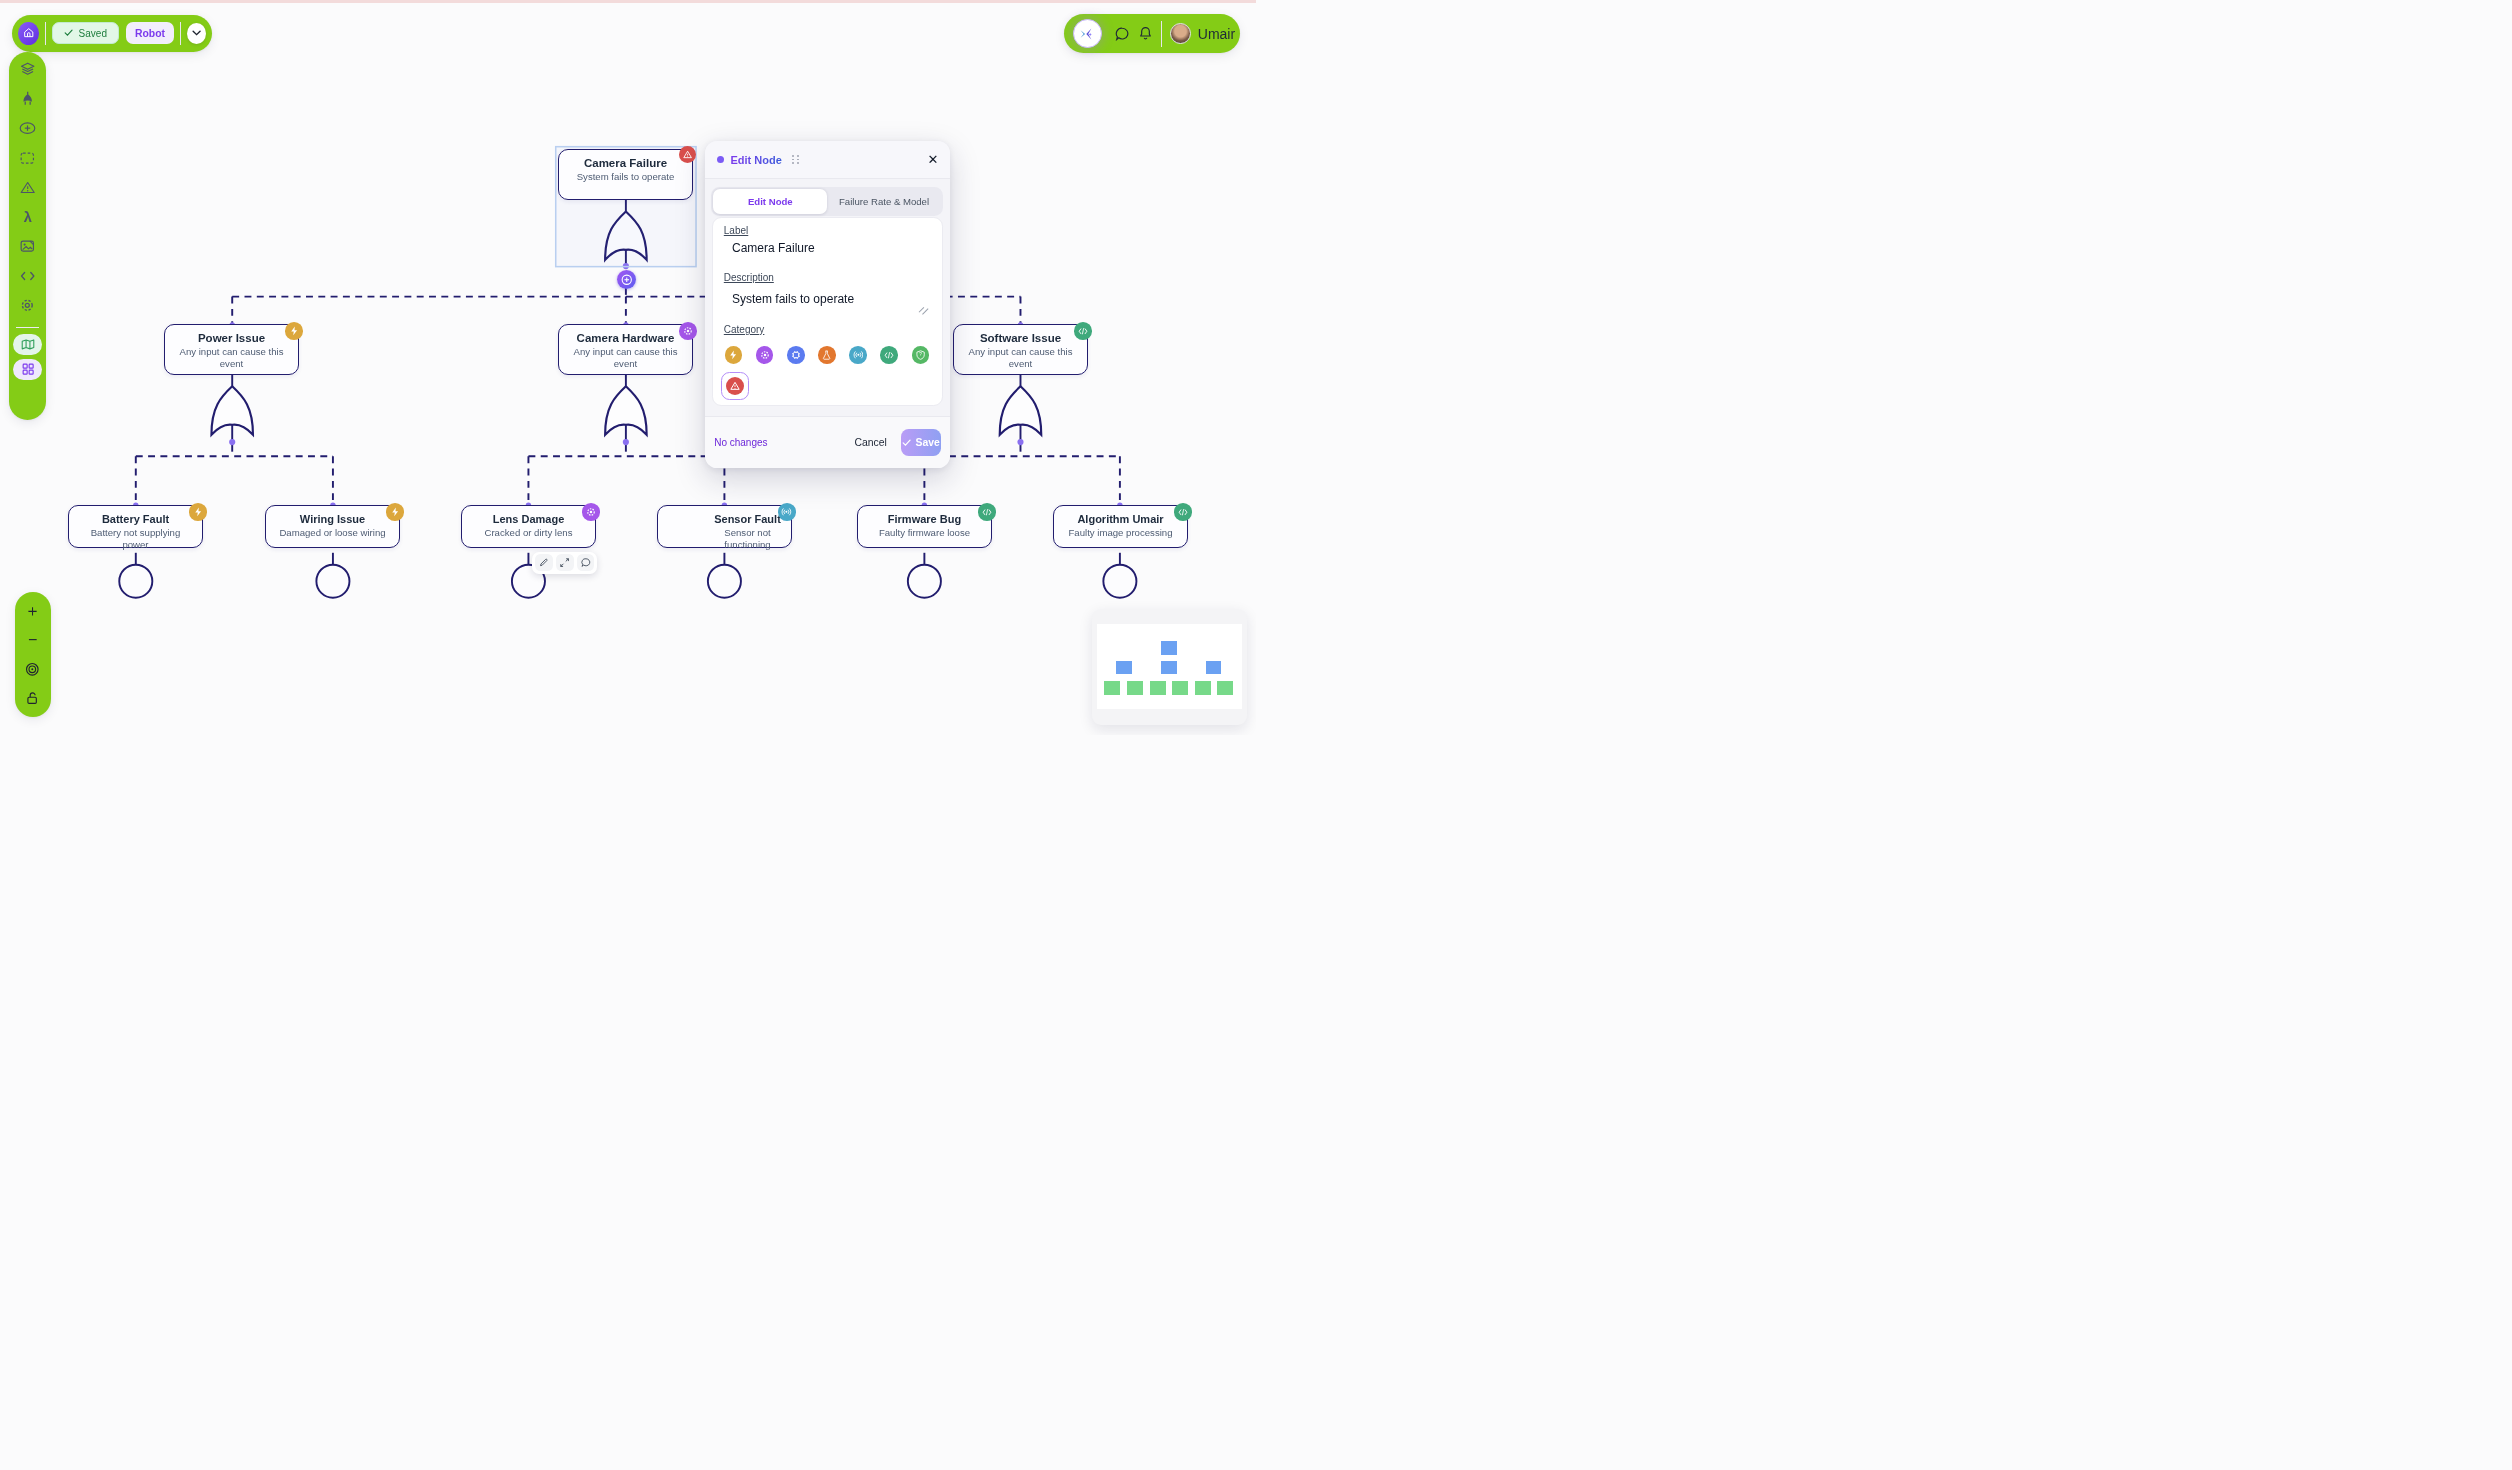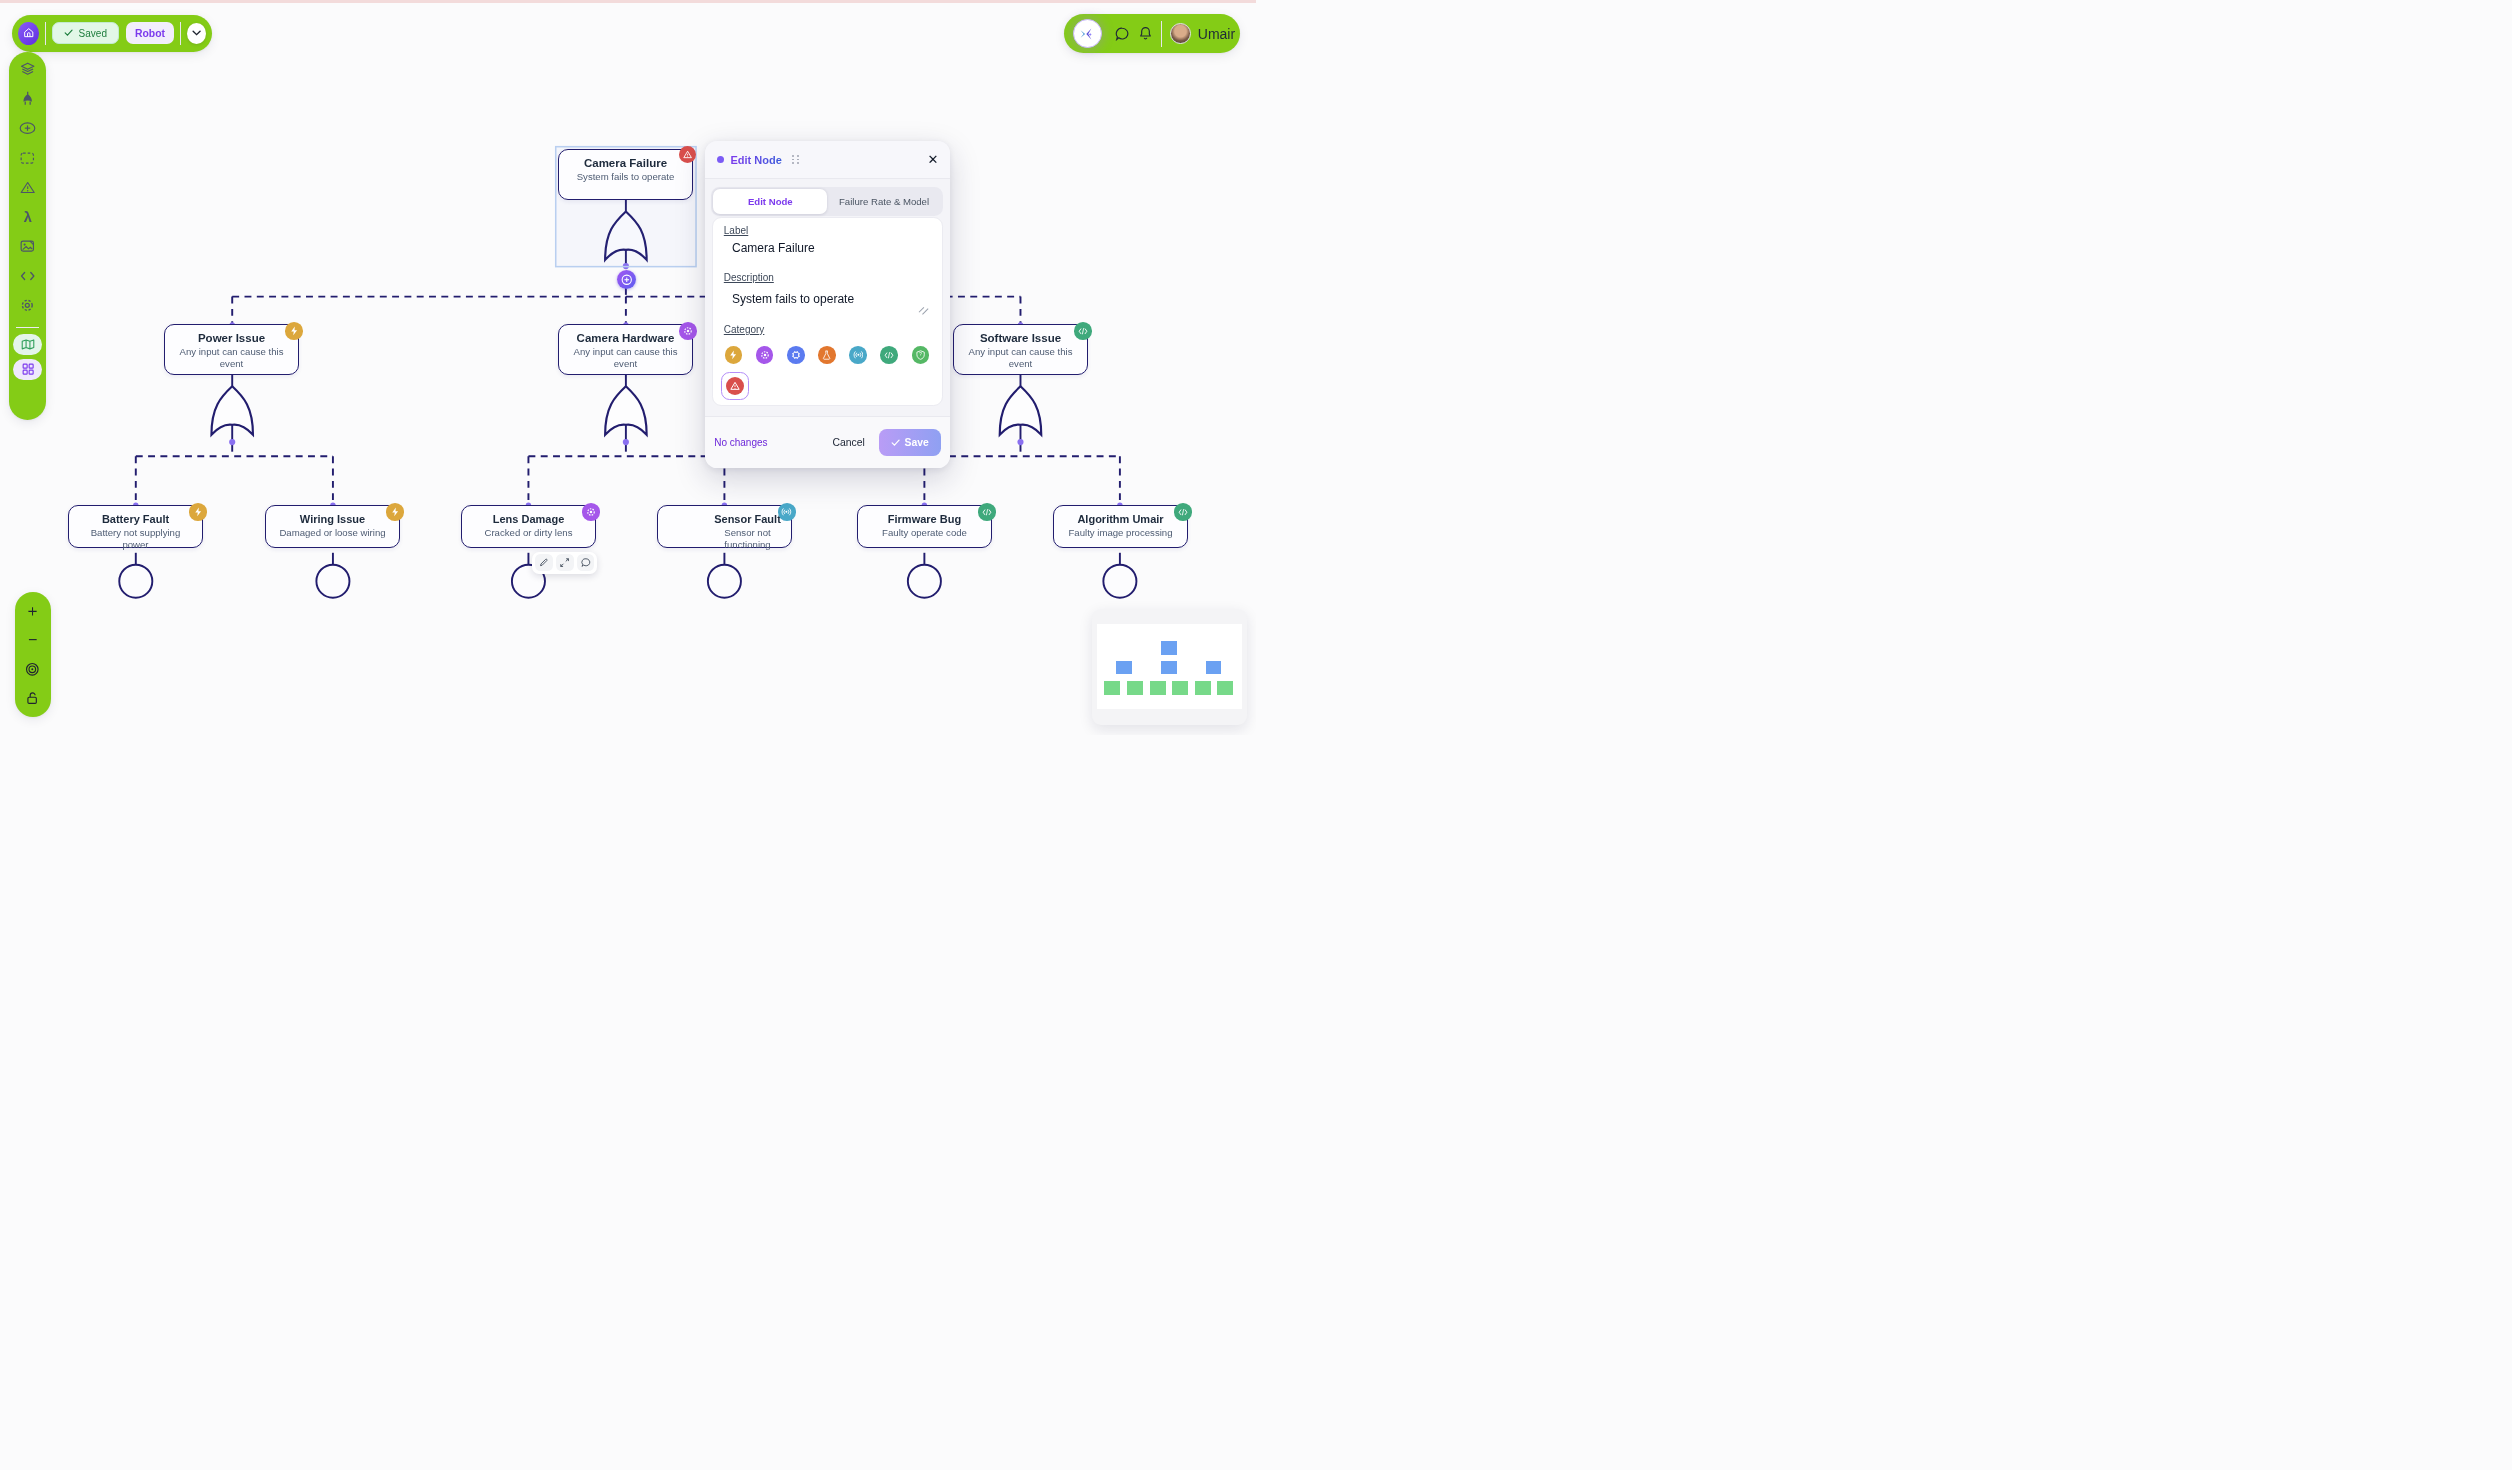--- a/index.html
+++ b/index.html
@@ -75,21 +75,21 @@
   .f-value { position:absolute; left:19px; font-size:12px; color:#101828; cursor:text; }
   .resize-glyph { position:absolute; right:15.4px; top:87px; width:7.7px; height:7.7px; border-right:1.2px solid #9aa1ad; border-bottom:0; transform:rotate(45deg); }
   .resize-glyph:before { content:""; position:absolute; right:2.7px; top:1.5px; width:0; height:7px; border-right:1.2px solid #9aa1ad; }
   .cat-row { position:absolute; left:11.5px; top:128px; display:flex; gap:13.5px; }
   .cat { width:17.7px; height:17.7px; border-radius:50%; display:flex; align-items:center; justify-content:center; cursor:pointer; }
   .cat-sel { position:absolute; left:7.7px; top:154px; width:28.5px; height:28px; border:1.9px solid #b48ef8; border-radius:8.5px; background:#fff; display:flex; align-items:center; justify-content:center; cursor:pointer; }
   .cat-sel .cat { width:18.5px; height:18.5px; }
   .p-footer { position:absolute; left:0; top:275px; width:245px; height:52px; background:#f9f9fb; border-top:0.8px solid #e9e9ef; border-radius:0 0 12.3px 12.3px; display:flex; align-items:center; padding:0 9.2px; }
   .no-changes { font-size:10px; color:#6d28d9; cursor:pointer; }
   .cancel-btn { margin-left:auto; font-size:10.4px; color:#1b2333; cursor:pointer; }
-  .save-btn { margin-left:14px; width:62px; height:27px; border-radius:7.7px; background:linear-gradient(90deg,#b99cf6,#8fa0f2); color:#fff; font-size:10.4px; font-weight:600; display:flex; align-items:center; justify-content:center; gap:4.6px; cursor:pointer; }
+  .save-btn { margin-left:14px; width:40px; height:27px; border-radius:7.7px; background:linear-gradient(90deg,#b99cf6,#8fa0f2); color:#fff; font-size:10.4px; font-weight:600; display:flex; align-items:center; justify-content:center; gap:4.6px; cursor:pointer; }
 
   
   .minimap { position:absolute; left:1092px; top:609px; width:155px; height:116px; background:#f4f4f6; border-radius:9.2px; box-shadow:0 4.6px 14px rgba(20,20,60,.10); z-index:25; }
   .mm-view { position:absolute; left:4.6px; top:15.4px; width:145px; height:85px; background:#fff; }
   .mm { position:absolute; }
   .mm.b { background:#6ba1f2; }
   .mm.g { background:#77d989; }
 
   svg.ic { display:block; }
 </style>
@@ -249,21 +249,21 @@
   <div class="badge b-broadcast">
     <svg class="ic" width="10.8" height="7.7" viewBox="0 0 14 10">
         <circle cx="7" cy="5" r="1.3" fill="#fff"></circle>
         <path d="M4.6 2.6 a3.4 3.4 0 0 0 0 4.8 M9.4 2.6 a3.4 3.4 0 0 1 0 4.8 M2.8 0.9 a5.8 5.8 0 0 0 0 8.2 M11.2 0.9 a5.8 5.8 0 0 1 0 8.2" stroke="#fff" stroke-width="1.1" fill="none" stroke-linecap="round"></path>
       </svg>
   </div>
 </div>
 
 <div class="node leaf" style="left:857px; top:505px;">
   <div class="t">Firmware Bug</div>
-  <div class="s">Faulty operate code</div>
+  <div class="s">Faulty firmware loose</div>
   <div class="badge b-code">
     <svg class="ic" width="10" height="8.5" viewBox="0 0 13 11">
         <polyline points="4,2 1.5,5.5 4,9" fill="none" stroke="#fff" stroke-width="1.2"></polyline>
         <polyline points="9,2 11.5,5.5 9,9" fill="none" stroke="#fff" stroke-width="1.2"></polyline>
         <line x1="7.3" y1="1.5" x2="5.7" y2="9.5" stroke="#fff" stroke-width="1.1"></line>
       </svg>
   </div>
 </div>
 
 <div class="node leaf" style="left:1053px; top:505px;">

